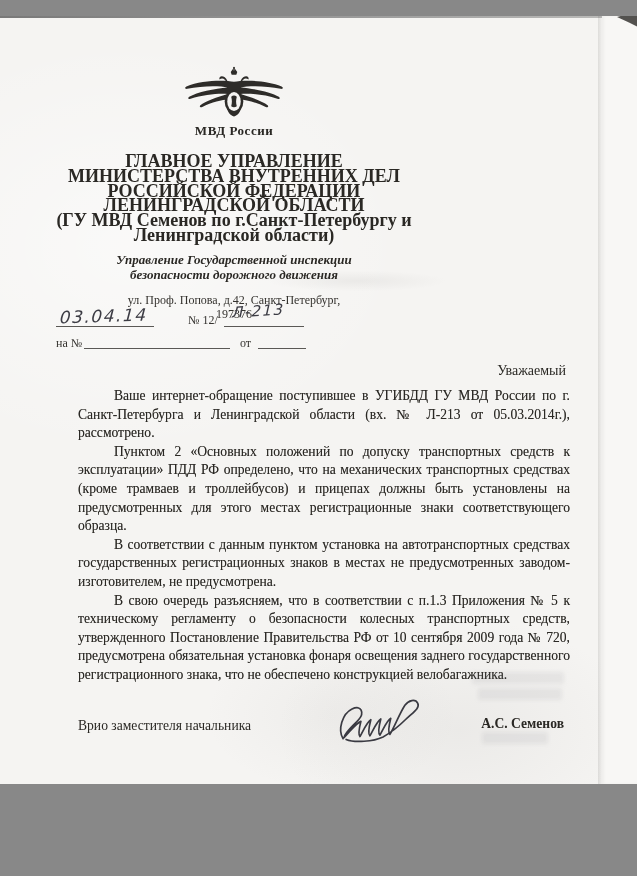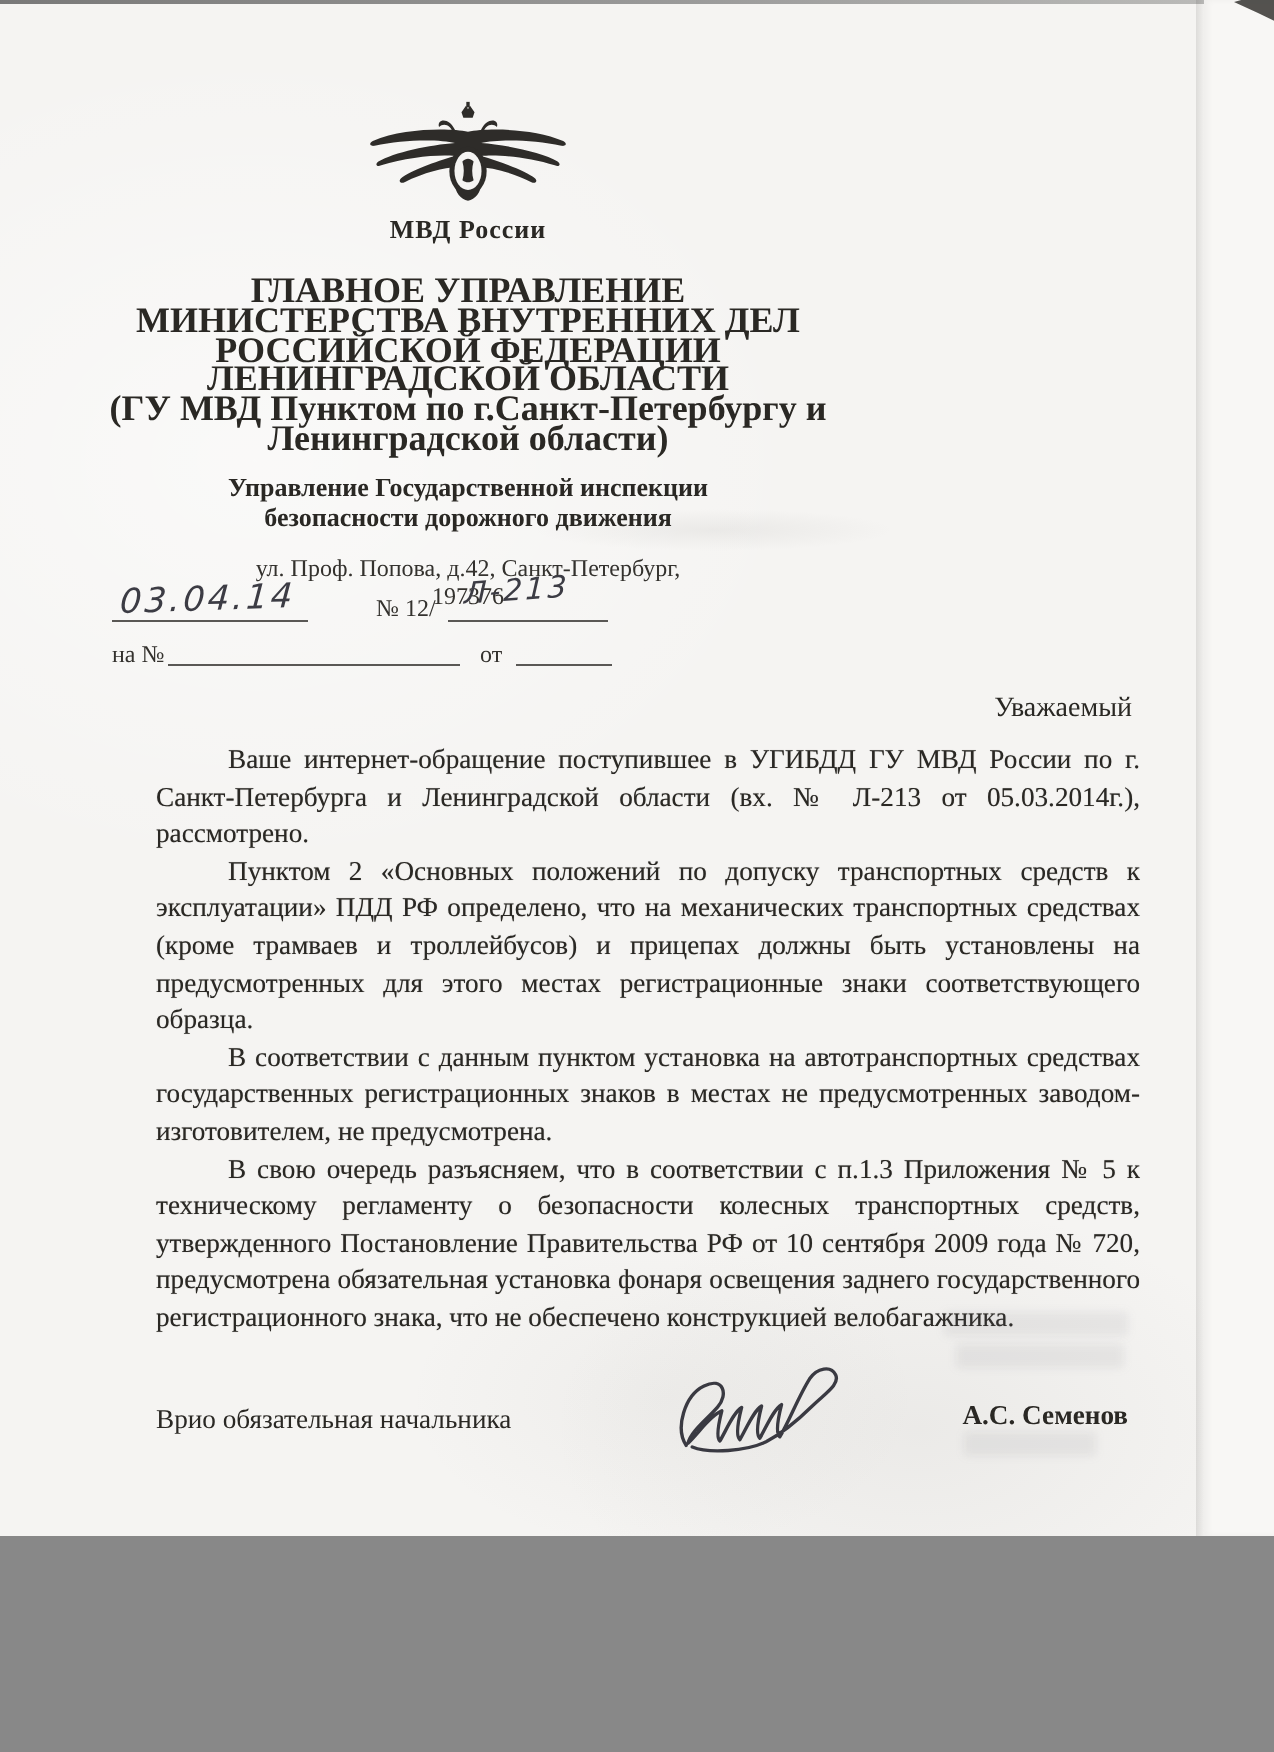--- a/index.html
+++ b/index.html
@@ -1,20 +1,20 @@
 <!DOCTYPE html>
 <html lang="ru"><head>
 <meta charset="utf-8">
 <style>
   * { margin:0; padding:0; box-sizing:border-box; }
   html,body { background:#888; }
   .page {
     position:relative;
     width:637px; height:768px;
-    margin:0 auto;
+    margin:16px auto;
     background-color:#f5f4f2;
     background-image:
       radial-gradient(ellipse 260px 160px at 72% 93%, rgba(148,146,142,0.10), transparent 70%),
       radial-gradient(ellipse 180px 110px at 52% 91%, rgba(148,146,142,0.07), transparent 70%),
       radial-gradient(ellipse 120px 14px at 56% 34.5%, rgba(150,148,145,0.12), transparent 75%),
       radial-gradient(ellipse 400px 300px at 20% 30%, rgba(255,255,255,0.5), transparent 70%);
     font-family:"Liberation Serif", serif;
     color:#2a2824;
     overflow:hidden;
   }
@@ -26,21 +26,21 @@
     background:#f8f7f5; box-shadow:inset 2px 0 3px rgba(0,0,0,0.04); }
   .corner-mark { position:absolute; top:0; left:617px; width:20px; height:13px;
     background:#3c3b38; clip-path:polygon(18% 0, 100% 0, 100% 80%, 60% 50%, 0 8%);
     opacity:.88; z-index:5; }
 
   
   .letterhead { position:absolute; left:48px; top:50px; width:372px; text-align:center; }
   .emblem { display:block; margin:0 auto; width:112px; height:56px; }
   .emblem-caption { font-weight:bold; font-size:13px; letter-spacing:.5px; margin-top:1px; }
   .org { margin-top:15px; font-weight:bold; font-size:18px; line-height:14.8px; }
-  .division { margin-top:9px; font-weight:bold; font-size:13px; line-height:15px; }
+  .division { margin-top:9px; font-weight:bold; font-size:13px; line-height:15px;font-style:italic; }
   .address { margin-top:11px; font-size:12px; line-height:14px; color:#34322e; }
 
   
   .requisites { position:absolute; left:56px; top:292px; width:252px; font-size:12px; color:#34322e; }
   .req-row { position:relative; height:24px; }
   .req-row2 { position:relative; height:17px; margin-top:4px; }
   .u-line { position:absolute; border-bottom:1.2px solid #5a5855; height:1px; }
   .hand { font-family:"DejaVu Sans", sans-serif; font-style:italic; color:#3c3c44;
     letter-spacing:1.5px; display:inline-block; }
   .hand-date { position:absolute; left:4px; top:-2px; font-size:17px; transform:rotate(-2deg) skewX(-6deg); }
@@ -91,21 +91,21 @@
       <ellipse cx="110" cy="76" rx="14.5" ry="20.5" fill="#f5f4f2"></ellipse>
       <path d="M104,66 c4,-4 8,-4 12,0 c-2,7 -2,13 0,20 c-4,3 -8,3 -12,0 c2,-7 2,-13 0,-20 z" fill="#2e2c29"></path>
     </svg>
     <div class="emblem-caption">МВД России</div>
 
     <div class="org">
       <div>ГЛАВНОЕ УПРАВЛЕНИЕ</div>
       <div>МИНИСТЕРСТВА ВНУТРЕННИХ ДЕЛ</div>
       <div>РОССИЙСКОЙ ФЕДЕРАЦИИ</div>
       <div>ЛЕНИНГРАДСКОЙ ОБЛАСТИ</div>
-      <div>(ГУ МВД Пунктом по г.Санкт-Петербургу и</div>
+      <div>(ГУ МВД Семенов по г.Санкт-Петербургу и</div>
       <div>Ленинградской области)</div>
     </div>
 
     <div class="division">
       <div>Управление Государственной инспекции</div>
       <div>безопасности дорожного движения</div>
     </div>
 
     <div class="address">
       <div>ул. Проф. Попова, д.42, Санкт-Петербург,</div>
@@ -132,21 +132,21 @@
   <div class="salutation">Уважаемый</div>
 
   <div class="body-text">
     <p>Ваше интернет-обращение поступившее в  УГИБДД ГУ МВД России по г. Санкт-Петербурга и Ленинградской области (вх. № Л-213 от 05.03.2014г.), рассмотрено.</p>
     <p>Пунктом 2 «Основных положений по допуску транспортных средств к эксплуатации» ПДД РФ определено, что на механических транспортных средствах (кроме трамваев и троллейбусов) и прицепах должны быть установлены на предусмотренных для этого местах регистрационные знаки соответствующего образца.</p>
     <p>В соответствии с данным пунктом установка на автотранспортных средствах государственных регистрационных знаков в местах не предусмотренных заводом-изготовителем, не предусмотрена.</p>
     <p>В свою очередь разъясняем, что в соответствии с п.1.3 Приложения № 5 к техническому регламенту о безопасности  колесных транспортных средств, утвержденного Постановление Правительства РФ от 10 сентября 2009 года № 720, предусмотрена обязательная установка фонаря освещения заднего государственного регистрационного знака, что не обеспечено конструкцией велобагажника.</p>
   </div>
 
   <div class="sig-row">
-    <span class="sig-title">Врио обязательная начальника</span>
+    <span class="sig-title">Врио заместителя начальника</span>
     <svg class="sig-script" width="94" height="48" viewBox="0 0 94 48">
       <path d="M8,38 C3,29 9,13 19,9 C29,5 31,14 25,20 C19,26 11,31 9,37 C15,32 21,24 27,22 C25,28 23,35 25,37 C29,31 33,23 37,21 C35,27 33,35 35,37 C39,31 43,23 47,21 C45,27 43,35 45,37 C49,31 53,23 57,21 C55,27 53,35 55,37 C60,30 66,17 72,9 C76,4 83,3 85,8 C87,13 79,17 72,23 C65,29 57,35 48,39 C38,43 19,43 11,39" fill="none" stroke="#3a3a42" stroke-width="1.7" stroke-linecap="round" stroke-linejoin="round"></path>
     </svg>
     <span class="sig-name">А.С. Семенов</span>
   </div>
 
   <div class="bleed bleed-1"></div>
   <div class="bleed bleed-2"></div>
   <div class="bleed bleed-3"></div>
 

